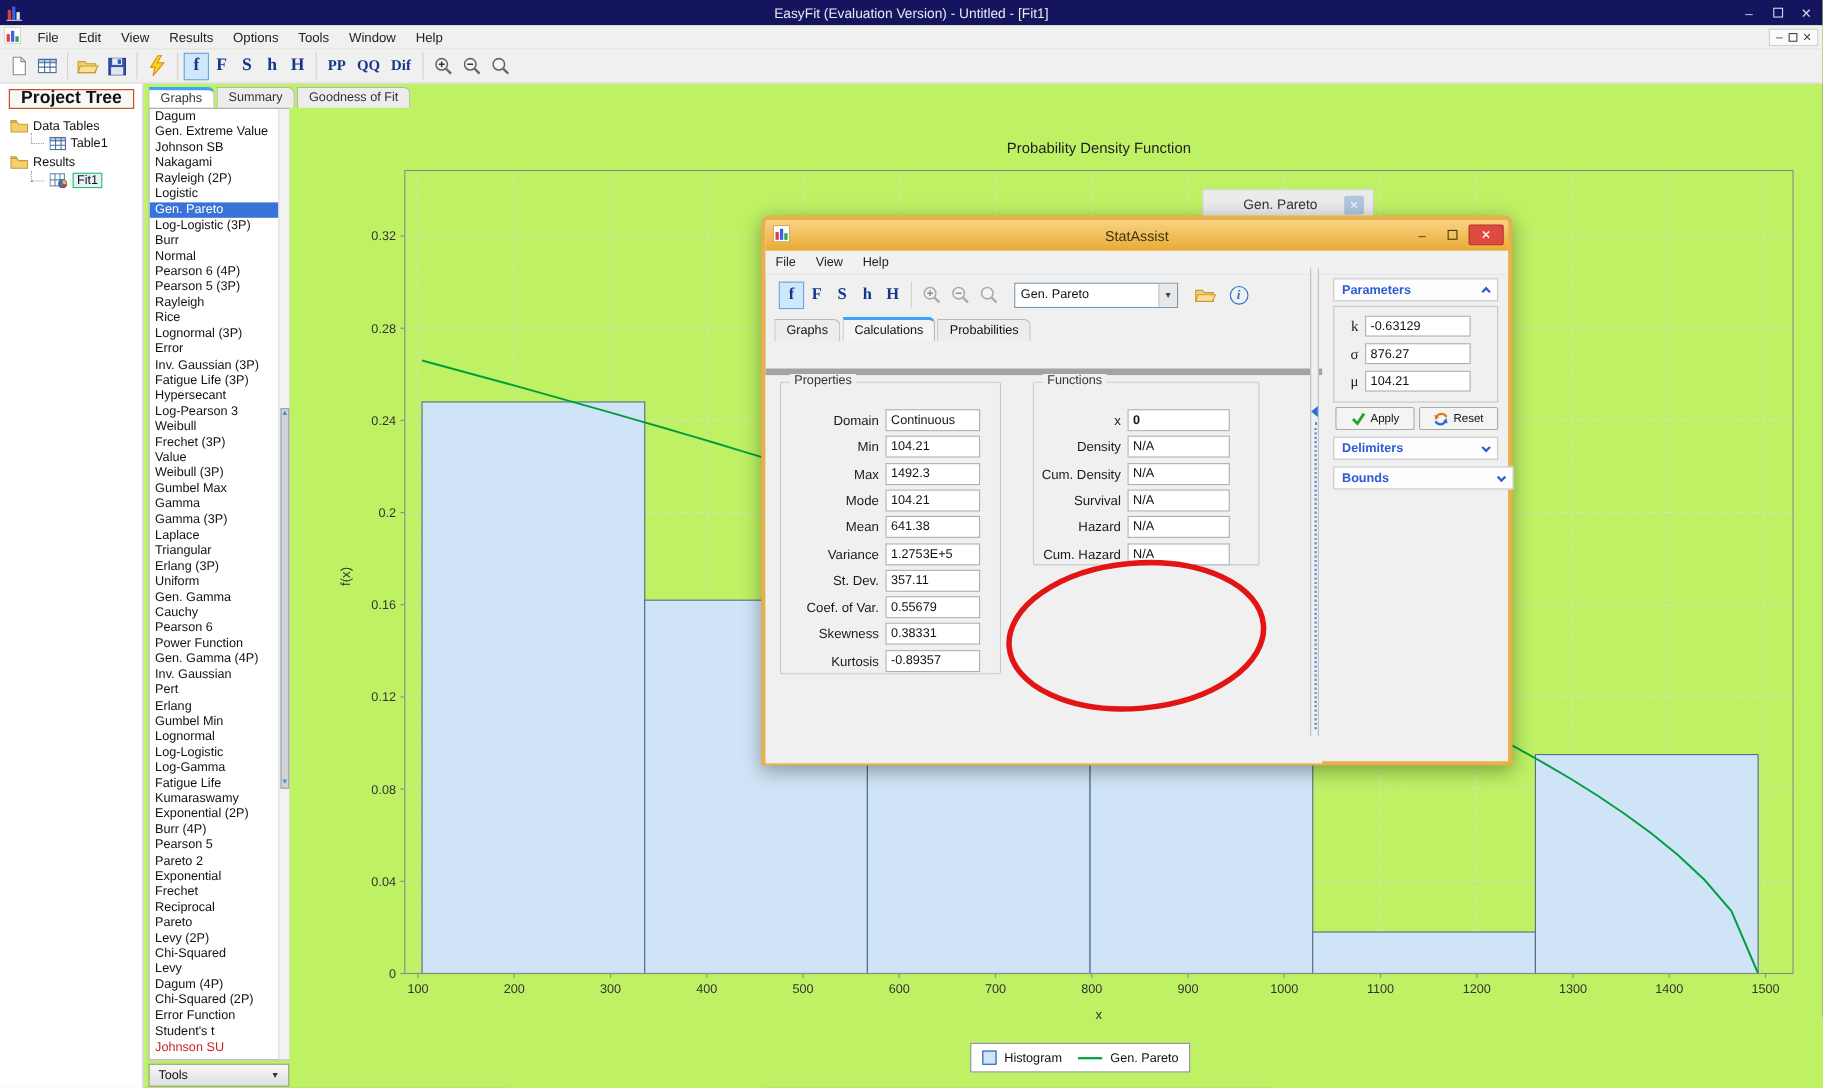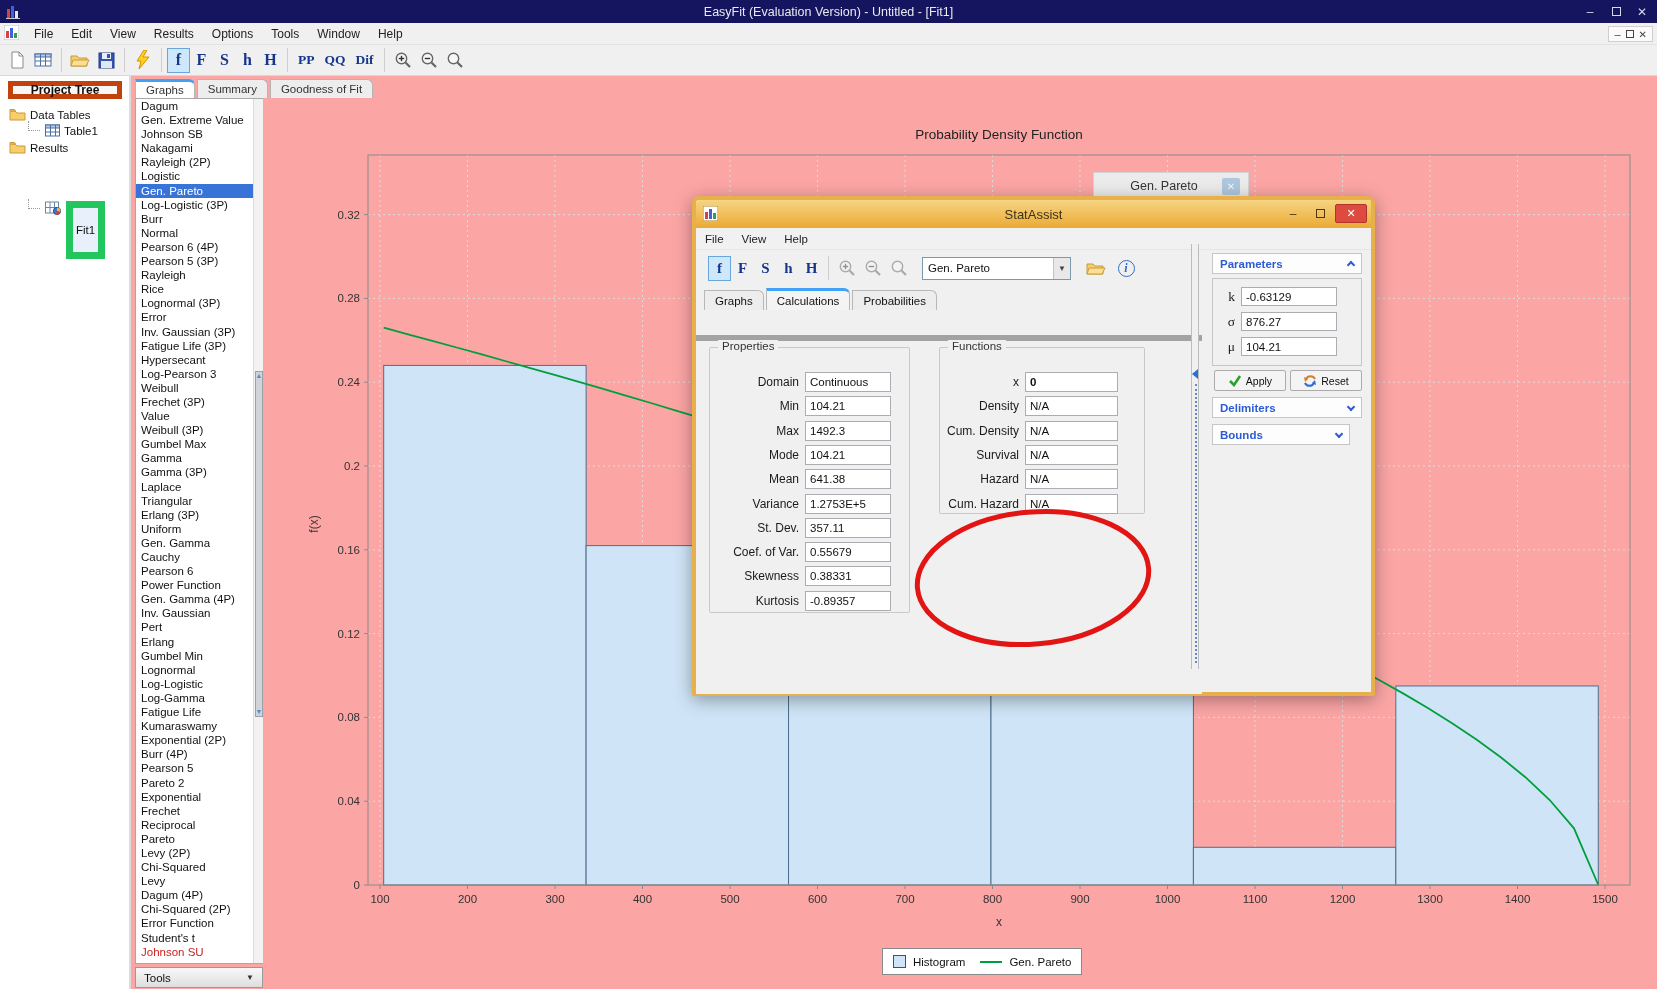--- a/index.html
+++ b/index.html
@@ -1,40 +1,40 @@
 <!DOCTYPE html>
 <html><head>
 <meta charset="utf-8">
 <style>
   * { margin:0; padding:0; box-sizing:border-box; }
   html,body { background:#888; }
   body { font-family:"Liberation Sans", sans-serif; font-size:11.5px; color:#111; }
-  #app { position:relative; width:1657px; height:989px; background:#fca5a5; overflow:hidden; }
+  #app { position:relative; width:1657px; height:989px; background:#bef264; overflow:hidden; }
   .abs { position:absolute; }
   .flex { display:flex; align-items:center; }
 
   
   .titlebar { left:0; top:0; width:1657px; height:23px; background:#14145f; display:flex; align-items:center; }
   .titlebar .title { position:absolute; left:0; right:0; text-align:center; color:#e9e9f2; font-size:12.5px; }
   .winbtn { width:26px; height:17px; display:flex; align-items:center; justify-content:center; color:#d6d9e8; font-size:12px; cursor:default; }
   .menubar { left:0; top:23px; width:1657px; height:22px; background:#f0f0f0; border-bottom:1px solid #e3e3e3; display:flex; align-items:center; }
   .menu-item { padding:0 9px; height:100%; display:flex; align-items:center; font-size:12px; color:#222; }
   .toolbar { left:0; top:45px; width:1657px; height:31px; background:#f0f0f0; border-bottom:1px solid #d8d8d8; display:flex; align-items:center; }
   .tbtn { width:26px; height:26px; display:flex; align-items:center; justify-content:center; }
   .tsep { width:1px; height:24px; background:#cfcfcf; margin:0 5px; }
   .serifb { font-family:"Liberation Serif", serif; font-weight:bold; color:#16368c; }
   .letter { width:23px; height:25px; display:flex; align-items:center; justify-content:center; font-size:16px; }
   .letter.sel { background:#cfe7fa; border:1px solid #66a7dd; }
   .statletter { padding:0 5px; font-size:13.5px; }
 
   
   .tree-panel { left:0; top:76px; width:131px; height:913px; background:#fff; border-right:2px solid #dcdcdc; }
-  .tree-header { position:absolute; left:8px; top:5px; width:114px; height:18px; border:5px solid #c2410c; background:#f7f7f7; font-weight:bold; font-size:12px; display:flex; align-items:center; justify-content:center; }
+  .tree-header { position:absolute; left:8px; top:5px; width:114px; height:18px; border:1px solid #c2410c; background:#f7f7f7; font-weight:bold; font-size:16px; display:flex; align-items:center; justify-content:center; }
   .tree-node { position:absolute; display:flex; align-items:center; gap:4px; font-size:11.5px; white-space:nowrap; }
-  .tree-sel { border:7px solid #22c55e; background:#e8f1fb; padding:16px 3px;margin-top:44px; }
+  .tree-sel { border:1px solid #22c55e; background:#e8f1fb; padding:0 3px; }
   .tabs-row { left:135px; top:79px; height:19px; display:flex; align-items:flex-end; gap:2px; }
   .tab { height:19px; padding:0 10px; display:flex; align-items:center; font-size:11.5px; background:#ededed; border:1px solid #b4b4b4; border-bottom:none; border-radius:0 6px 0 0; color:#333; }
   .tab.sel { background:#fff; border-top:3px solid #3fa2f7; font-weight:normal; }
   .dist-list { left:135px; top:98px; width:128px; height:866px; background:#fff; border:1px solid #a8a8a8; overflow:hidden; }
   .dist-item { height:14.1px; line-height:14.1px; padding-left:5px; white-space:nowrap; font-size:11.5px; }
   .dist-item.sel { background:#3874d8; color:#fff; }
   .scrollbar { left:253px; top:99px; width:10px; height:864px; background:#f2f2f2; border-left:1px solid #dcdcdc; }
   .thumb { position:absolute; left:1px; width:8px; background:#d0d4d8; border:1px solid #9aa0a6; display:flex; flex-direction:column; justify-content:space-between; align-items:center; }
   .thumb span { color:#4a90d9; font-size:7px; line-height:8px; }
   .tools-btn { left:135px; top:967px; width:128px; height:21px; background:linear-gradient(#f8f8f8,#dedede); border:1px solid #9a9a9a; display:flex; align-items:center; justify-content:space-between; padding:0 8px; font-size:11.5px; }
@@ -611,20 +611,20 @@
             <polygon points="1,3 5,5 2,8" fill="#d97b20"></polygon>
             <path d="M2 9 A5 5 0 0 0 11 9" fill="none" stroke="#2b6fd0" stroke-width="2"></path>
             <polygon points="13,11 9,9 12,6" fill="#2b6fd0"></polygon>
           </svg>
           <span>Reset</span>
         </div>
         <div class="acc" style="left: 7px; top: 153px; width: 150px;">
           <span>Delimiters</span>
           <span class="chev down"></span>
         </div>
-        <div class="acc" style="left: 7px; top: 180px; width: 138px;">
+        <div class="acc" style="left: 7px; top: 180px; width: 164px;">
           <span>Bounds</span>
           <span class="chev down"></span>
         </div>
       </div>
   </div>
 
 </div>
 
 </body></html>

